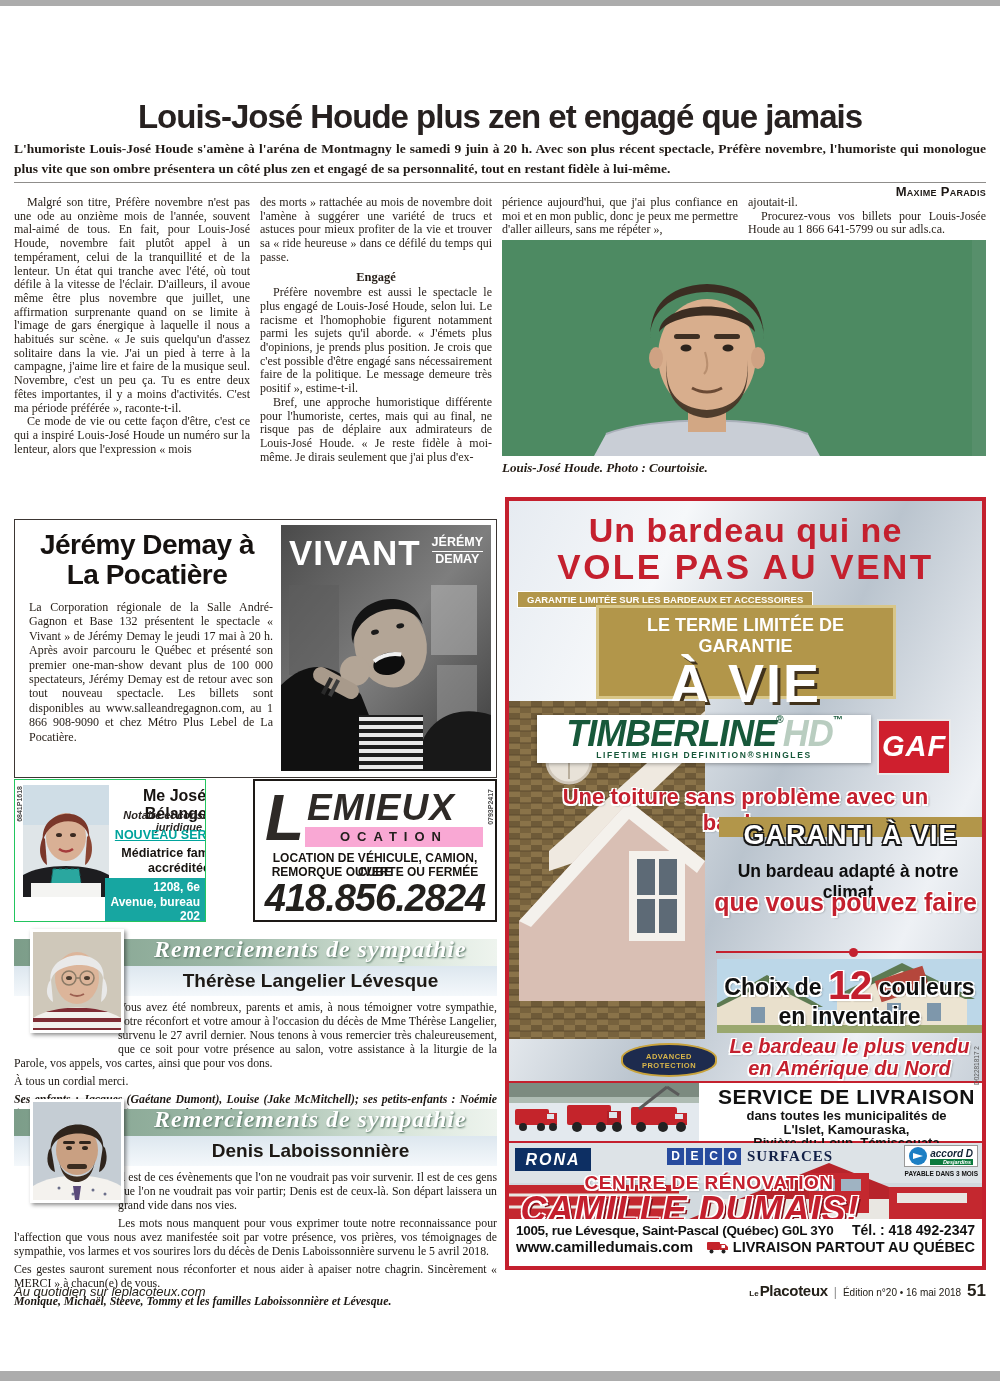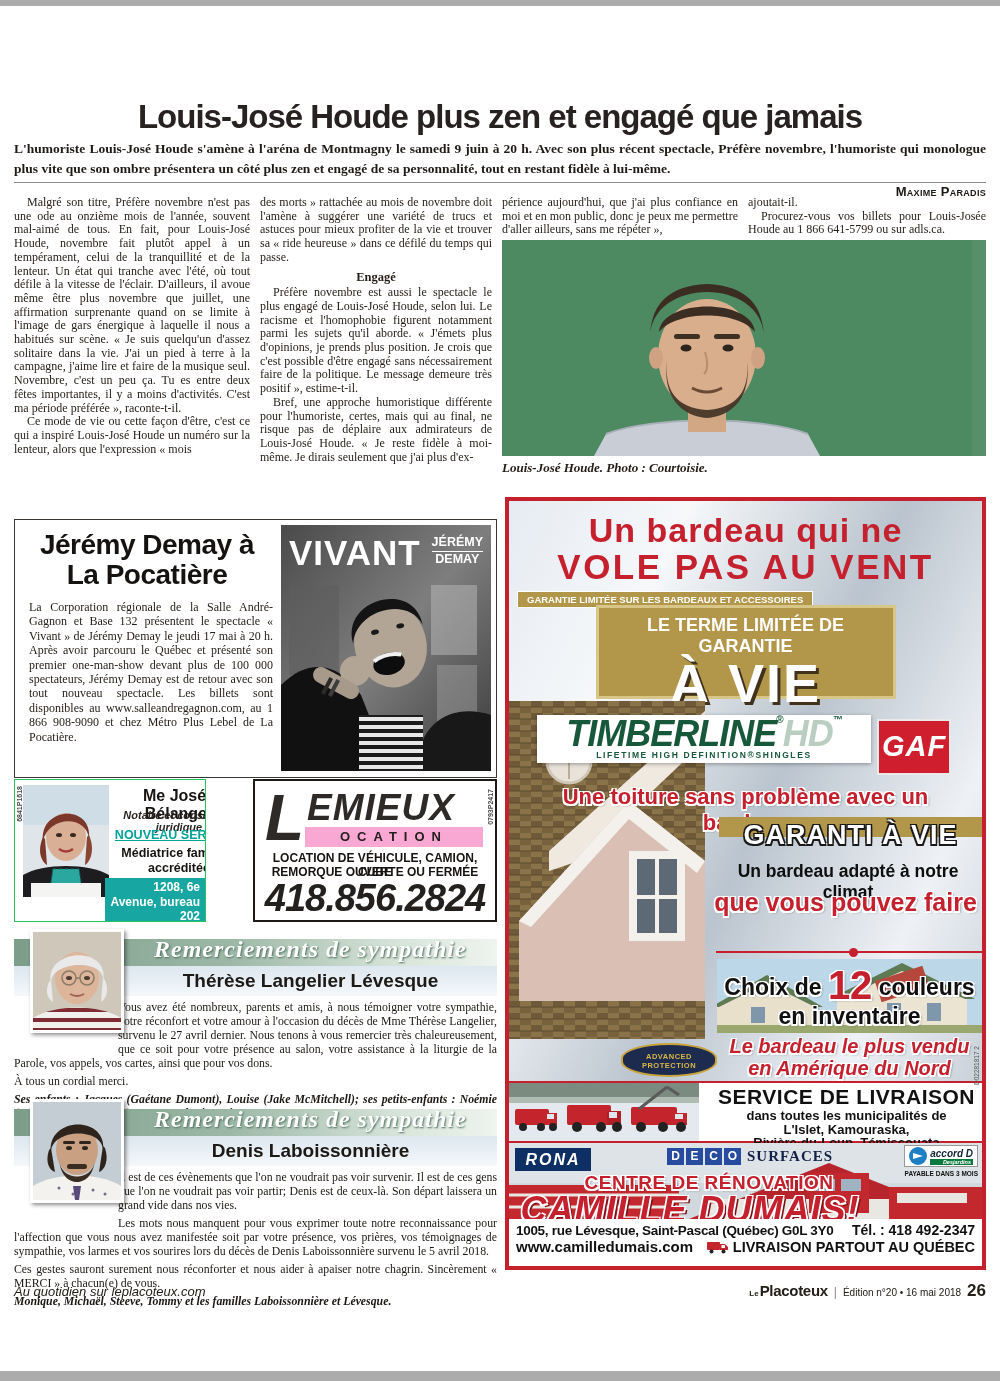--- a/index.html
+++ b/index.html
@@ -551,15 +551,15 @@
       </div>
     </div>
   </div>
 
   <div class="footer-left">Au quotidien sur leplacoteux.com</div>
   <div class="footer-right">
     <span class="fr-le">Le</span>
     <span class="fr-brand">Placoteux</span>
     <span class="fr-sep">|</span>
     <span class="fr-ed">Édition n°20 • 16 mai 2018</span>
-    <span class="fr-page">26</span>
+    <span class="fr-page">51</span>
   </div>
 </div>
 
 </body></html>

